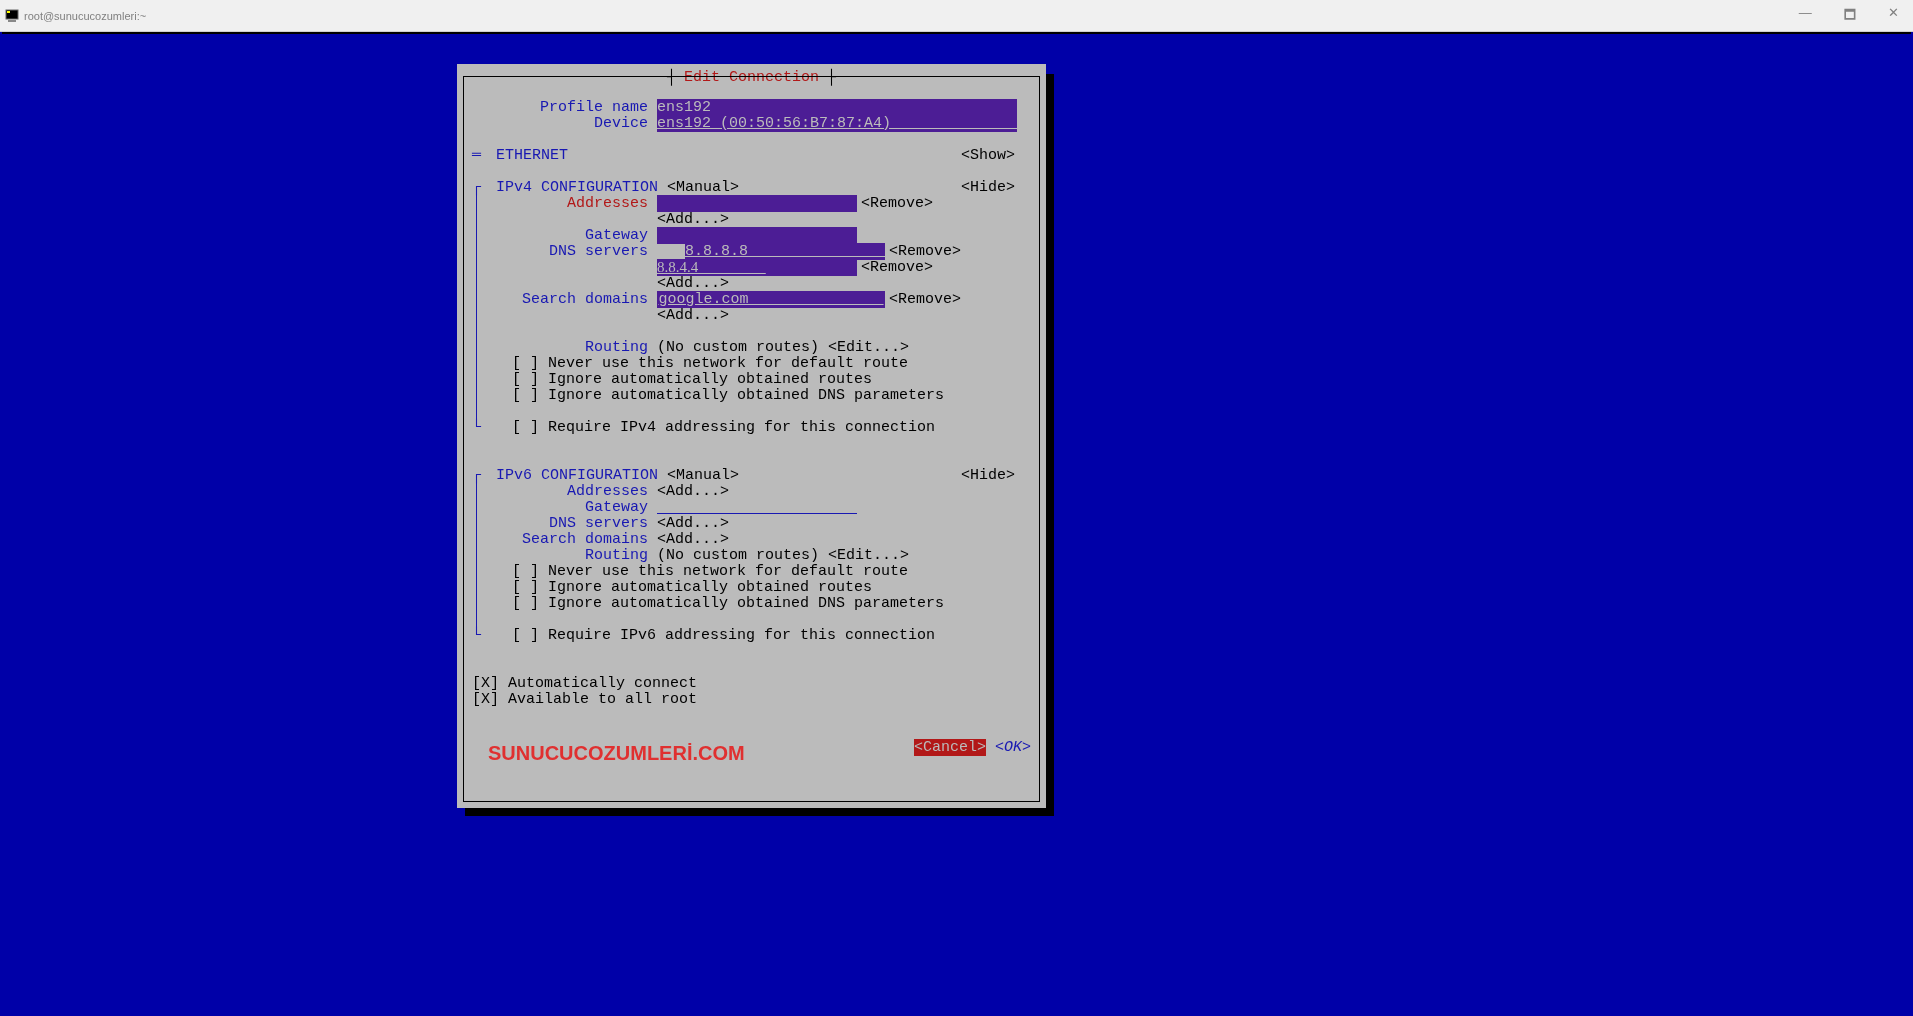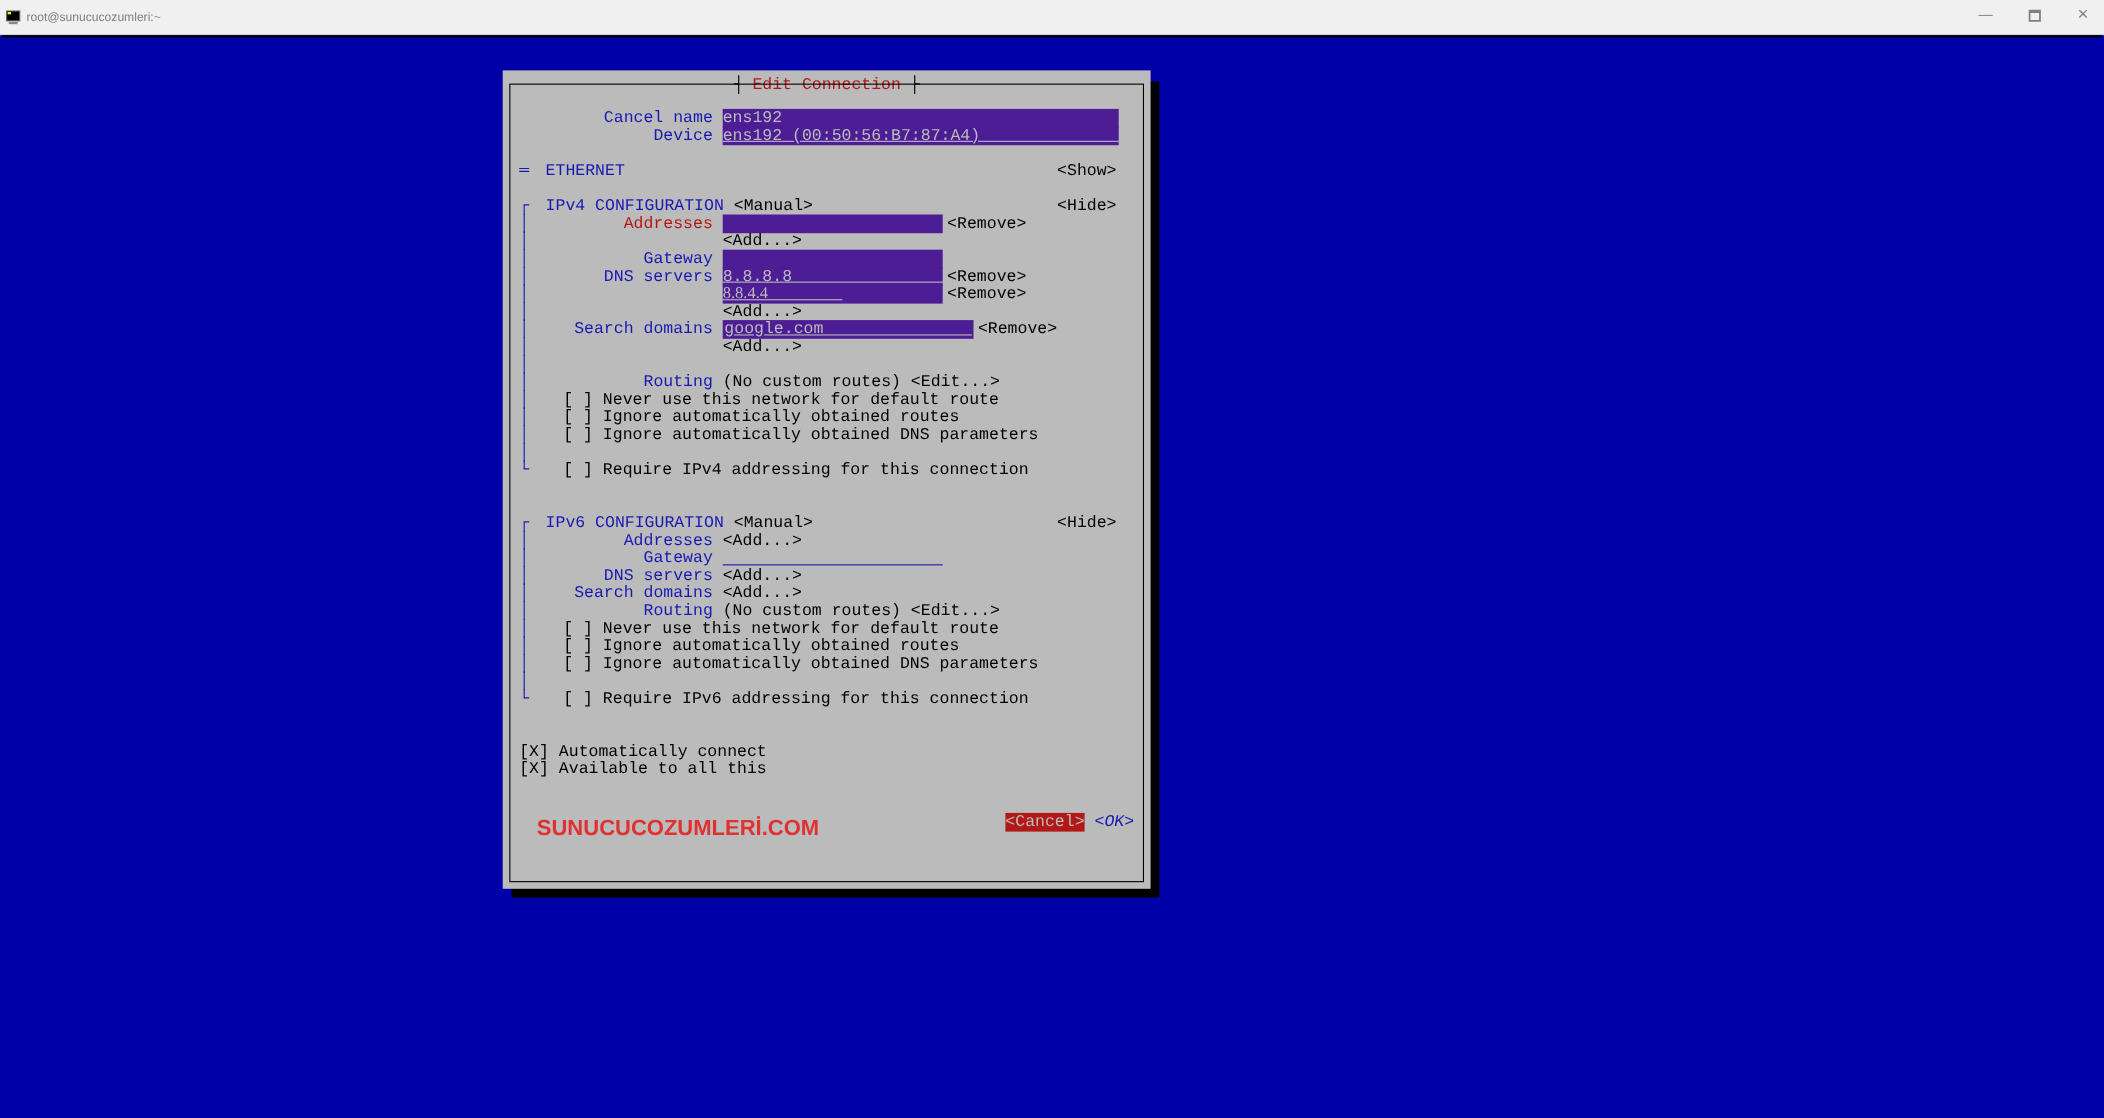--- a/index.html
+++ b/index.html
@@ -152,21 +152,21 @@
   <div class="dialog">
     <div class="dialog-title-wrap">
       <span class="title-pipe">┤</span>
       <span class="dialog-title">Edit Connection</span>
       <span class="title-pipe">├</span>
     </div>
     <div class="dialog-inner">
 
       <div class="line">
         <span class="gutter"> </span>
-        <span class="lbl-col">Cancel name</span>
+        <span class="lbl-col">Profile name</span>
         <span> </span>
         <span class="val-box">ens192                                  </span>
       </div>
 
       <div class="line">
         <span class="gutter"> </span>
         <span class="lbl-col">Device</span>
         <span> </span>
         <span class="val-box"><span style="text-decoration: underline; text-decoration-color:#bbbbbb;">ens192 (00:50:56:B7:87:A4)              </span></span>
       </div>
@@ -207,21 +207,21 @@
         <span class="gutter">│</span>
         <span class="lbl-col">Gateway</span>
         <span> </span>
         <span class="val-box" style="width:200px;">                         </span>
       </div>
 
       <div class="line">
         <span class="gutter">│</span>
         <span class="lbl-col">DNS servers</span>
         <span> </span>
-        <span class="val-box" style="width:200px;"><span style="text-decoration: underline;">8.8.8.8                  </span></span>
+        <span class="val-box" style="width:200px;margin-left:28px;"><span style="text-decoration: underline;">8.8.8.8                  </span></span>
         <span class="act-col action">&lt;Remove&gt;</span>
       </div>
       <div class="line">
         <span class="gutter">│</span>
         <span class="lbl-col"></span>
         <span> </span>
         <span class="val-box" style="width:200px;font-family:Liberation Serif, serif;"><span style="text-decoration: underline;">8.8.4.4                  </span></span>
         <span class="act-col action">&lt;Remove&gt;</span>
       </div>
       <div class="line">
@@ -361,21 +361,21 @@
       <div class="spacer"></div>
 
       <div class="line">
         <span class="checkbox-mark">[X]</span>
         <span> </span>
         <span class="action">Automatically connect</span>
       </div>
       <div class="line">
         <span class="checkbox-mark">[X]</span>
         <span> </span>
-        <span class="action">Available to all this</span>
+        <span class="action">Available to all root</span>
       </div>
 
       <div class="spacer"></div>
       <div class="spacer"></div>
 
       <div class="line" style="justify-content:flex-end;">
         <span class="red-btn">&lt;Cancel&gt;</span>
         <span> </span>
         <span class="action-blue">&lt;OK&gt;</span>
       </div>

